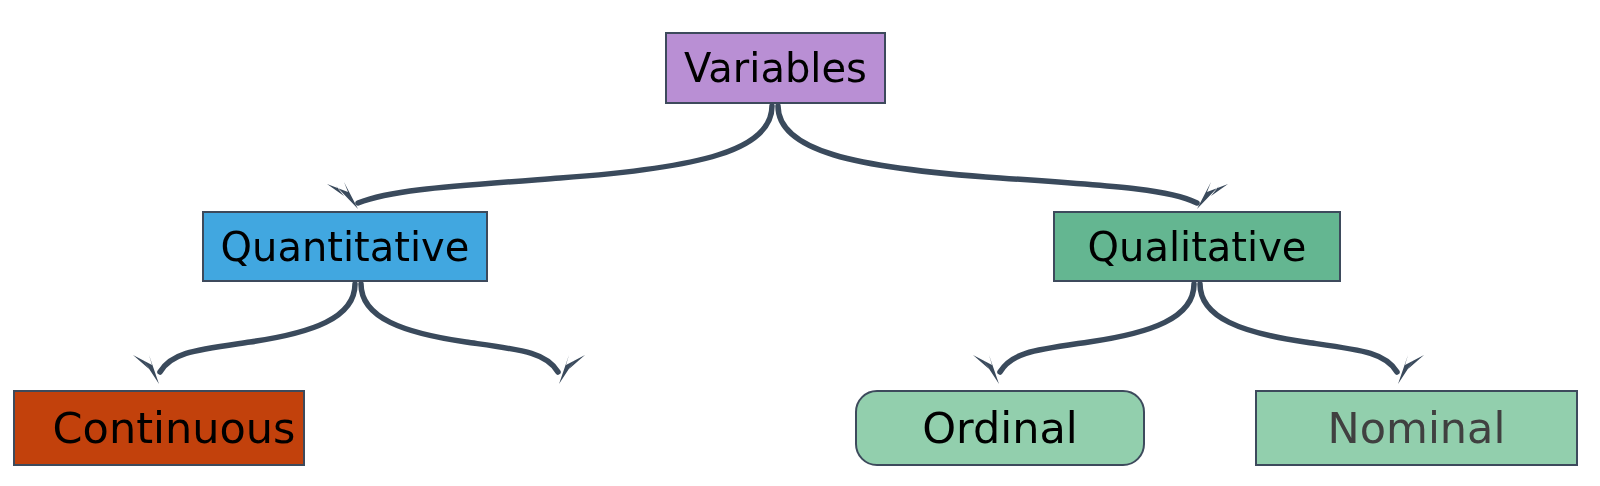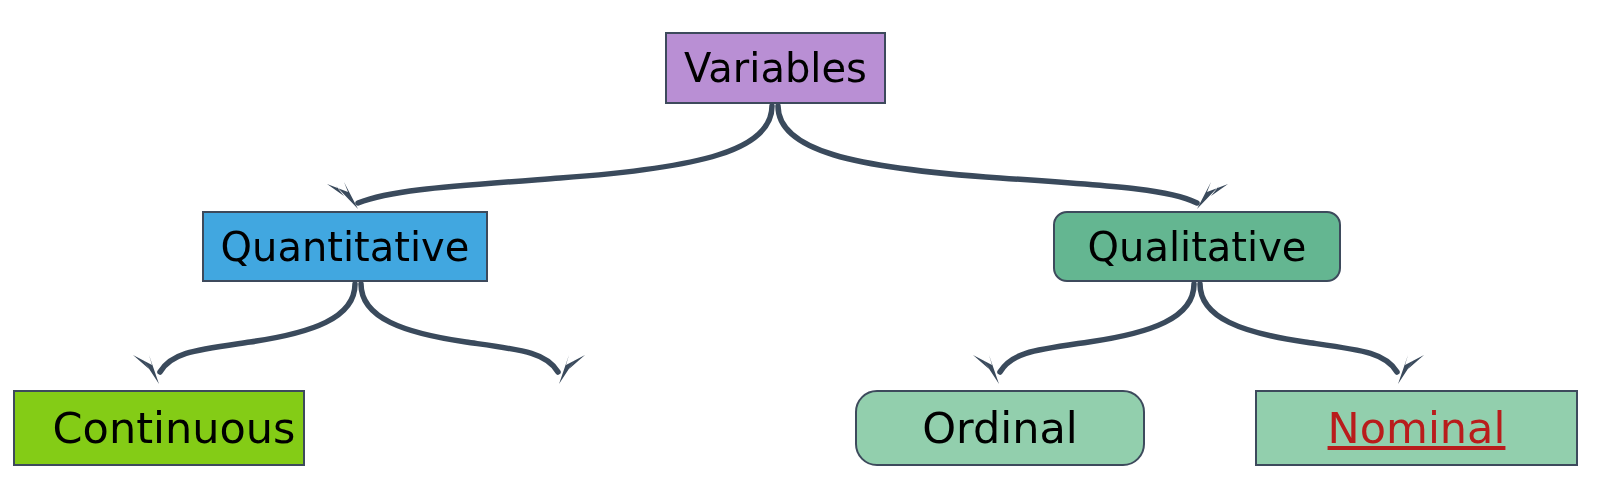--- a/index.html
+++ b/index.html
@@ -49,21 +49,20 @@
   }
   #node-quantitative {
     left: 202px; top: 211px; width: 286px; height: 71px;
     background: #41a7e0;
     font-size: 40px;
   }
   #node-qualitative {
     left: 1053px; top: 211px; width: 288px; height: 71px;
     background: #64b691;
     font-size: 40px;
-    border-radius: 14px;
   }
   #node-continuous {
     left: 13px; top: 390px; width: 292px; height: 76px;
     background: #8ed8e8;
     font-size: 43px;
   }
   #node-discrete {
     left: 418px; top: 390px; width: 302px; height: 76px;
     background: #8ed8e8;
     font-size: 43px;
@@ -133,26 +132,26 @@
   </div>
 
   <div class="node" id="node-quantitative" style="background: rgb(65, 167, 224); color: rgb(0, 0, 0); border-color: rgb(61, 74, 92);">
     <span class="node-label">Quantitative</span>
   </div>
 
   <div class="node" id="node-qualitative" style="background: rgb(100, 182, 145); color: rgb(0, 0, 0); border-color: rgb(61, 74, 92);">
     <span class="node-label">Qualitative</span>
   </div>
 
-  <div class="node" id="node-continuous" style="background: #84cc16; color: rgb(0, 0, 0); border-color: rgb(61, 74, 92); padding-left: 30px;">
+  <div class="node" id="node-continuous" style="background: #c2410c; color: rgb(0, 0, 0); border-color: rgb(61, 74, 92); padding-left: 30px;">
     <span class="node-label">Continuous</span>
   </div>
 
 
   <div class="node" id="node-ordinal" style="background: rgb(146, 207, 173); color: rgb(0, 0, 0); border-color: rgb(61, 74, 92);">
     <span class="node-label">Ordinal</span>
   </div>
 
-  <div class="node" id="node-nominal" style="background: rgb(146, 207, 173); color: #b91c1c; border-color: rgb(61, 74, 92); text-decoration: underline;">
+  <div class="node" id="node-nominal" style="background: rgb(146, 207, 173); color: #404040; border-color: rgb(61, 74, 92);">
     <span class="node-label">Nominal</span>
   </div>
 
 </div>
 
 </body></html>

